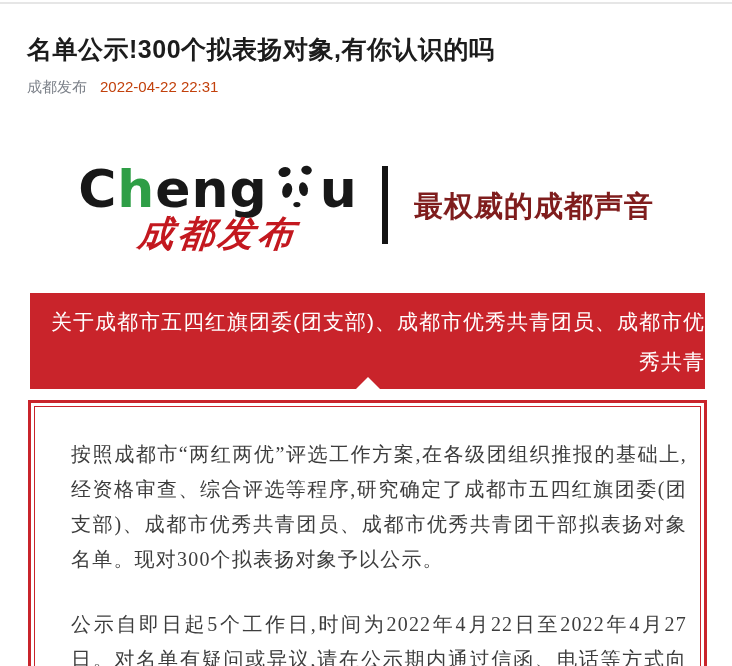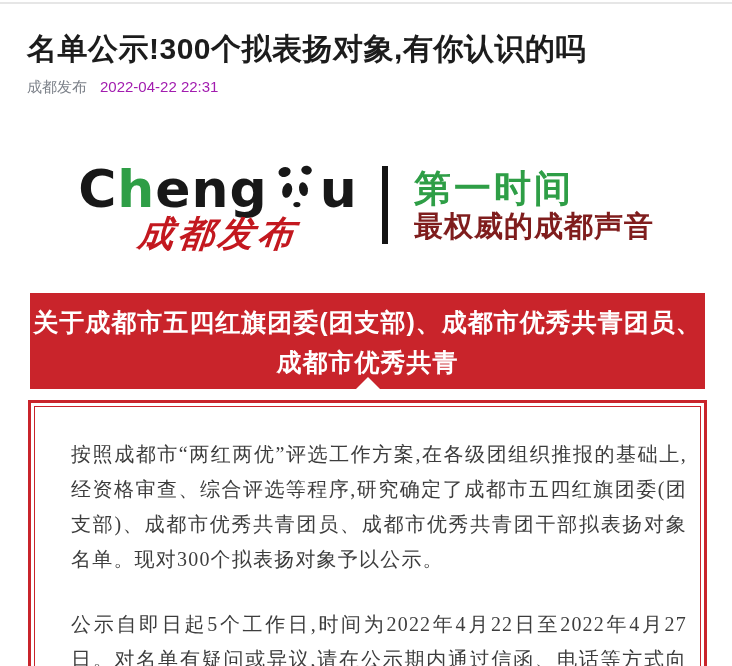--- a/index.html
+++ b/index.html
@@ -1,25 +1,25 @@
 <!DOCTYPE html>
 <html><head>
 <meta charset="utf-8">
 <style>
   * { margin: 0; padding: 0; box-sizing: border-box; }
   html, body { width: 732px; height: 666px; overflow: hidden; background: #ffffff;
     font-family: "Liberation Sans", sans-serif; }
   .top-divider { width: 732px; height: 2px; background: #e6e6e6; margin-top: 2px; }
 
   .article-header { padding: 30px 27px 0 27px; }
-  .page-title { font-size: 30px; line-height: 30px; font-weight: bold; color: #1c1c1c;
+  .page-title { font-size: 25px; line-height: 30px; font-weight: bold; color: #1c1c1c;
     letter-spacing: 0.5px; }
   .byline { margin-top: 14px; font-size: 15px; display: flex; align-items: baseline; gap: 13px; }
   .source-name { color: #7d828a; cursor: pointer; }
-  .timestamp { color: #a21caf; }
+  .timestamp { color: #c2410c; }
 
   
   .logo-banner { margin-top: 52px; height: 120px; display: flex; align-items: center;
     justify-content: center; }
   .logo-left { display: flex; flex-direction: column; align-items: center; }
   .wordmark { display: flex; align-items: flex-end; font-family: "DejaVu Sans", sans-serif;
     font-weight: bold; font-size: 52px; line-height: 48px; color: #181818; letter-spacing: 1px; }
   .wordmark .green-h { color: #2e9e46; }
   .panda { width: 44px; height: 50px; margin: 0 2px -2px 6px; }
   .calligraphy { font-family: "DejaVu Serif", serif; font-style: italic; font-weight: bold;
@@ -28,21 +28,21 @@
   .logo-divider { width: 6px; height: 78px; background: #141414; margin: 0 26px 8px 24px; }
   .logo-right { display: flex; flex-direction: column; padding-bottom: 6px; }
   .tagline-1 { font-family: "Liberation Serif", serif; font-weight: bold; font-size: 37px;
     line-height: 40px; color: #2e9e46; letter-spacing: 3px; }
   .tagline-2 { font-family: "Liberation Serif", serif; font-weight: bold; font-size: 29px;
     line-height: 34px; color: #7f1d1d; letter-spacing: 1px; }
 
   
   .notice-banner { position: relative; margin: 24px 27px 0 30px; height: 96px;
     background: #c9242b; color: #ffffff; text-align: center; padding-top: 9px; }
-  .banner-line { font-size: 25px; font-weight: bold; line-height: 40px; letter-spacing: 1px; }
+  .banner-line { font-size: 21px; font-weight: normal; line-height: 40px; letter-spacing: 1px; text-align: right; }
   .banner-arrow { position: absolute; left: 50%; bottom: 0; transform: translateX(-50%);
     width: 0; height: 0; border-left: 12px solid transparent;
     border-right: 12px solid transparent; border-bottom: 12px solid #ffffff; }
 
   
   .notice-box { margin: 11px 25px 0 28px; border: 3px solid #c9242b; padding: 3px;
     min-height: 280px; }
   .notice-box-inner { border: 1px solid #c9242b; min-height: 268px;
     padding: 30px 13px 20px 12px; }
   .notice-paragraph { font-family: "Liberation Serif", serif; font-size: 20px;
@@ -75,21 +75,20 @@
         <ellipse cx="30" cy="56" rx="11" ry="17" fill="#181818" transform="rotate(14 30 56)"></ellipse>
         <ellipse cx="67" cy="53" rx="10" ry="16" fill="#181818" transform="rotate(-10 67 53)"></ellipse>
         <ellipse cx="52" cy="88" rx="8" ry="6" fill="#181818"></ellipse>
       </svg>
       <span>u</span>
     </div>
     <div class="calligraphy">成都发布</div>
   </div>
   <div class="logo-divider"></div>
   <div class="logo-right">
-    <div class="tagline-1">第一时间</div>
     <div class="tagline-2">最权威的成都声音</div>
   </div>
 </div>
 
 <div class="notice-banner">
   <div class="banner-line">关于成都市五四红旗团委(团支部)、成都市优秀共青团员、成都市优秀共青</div>
   <div class="banner-arrow"></div>
 </div>
 
 <div class="notice-box">

